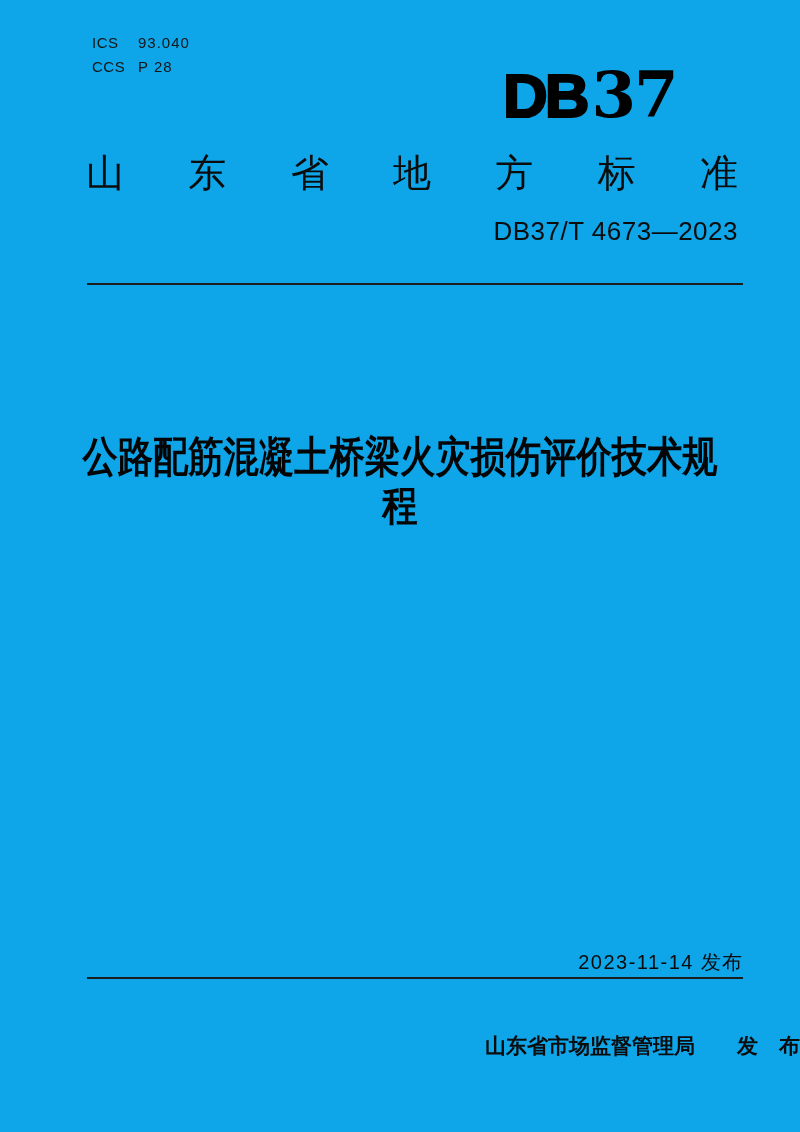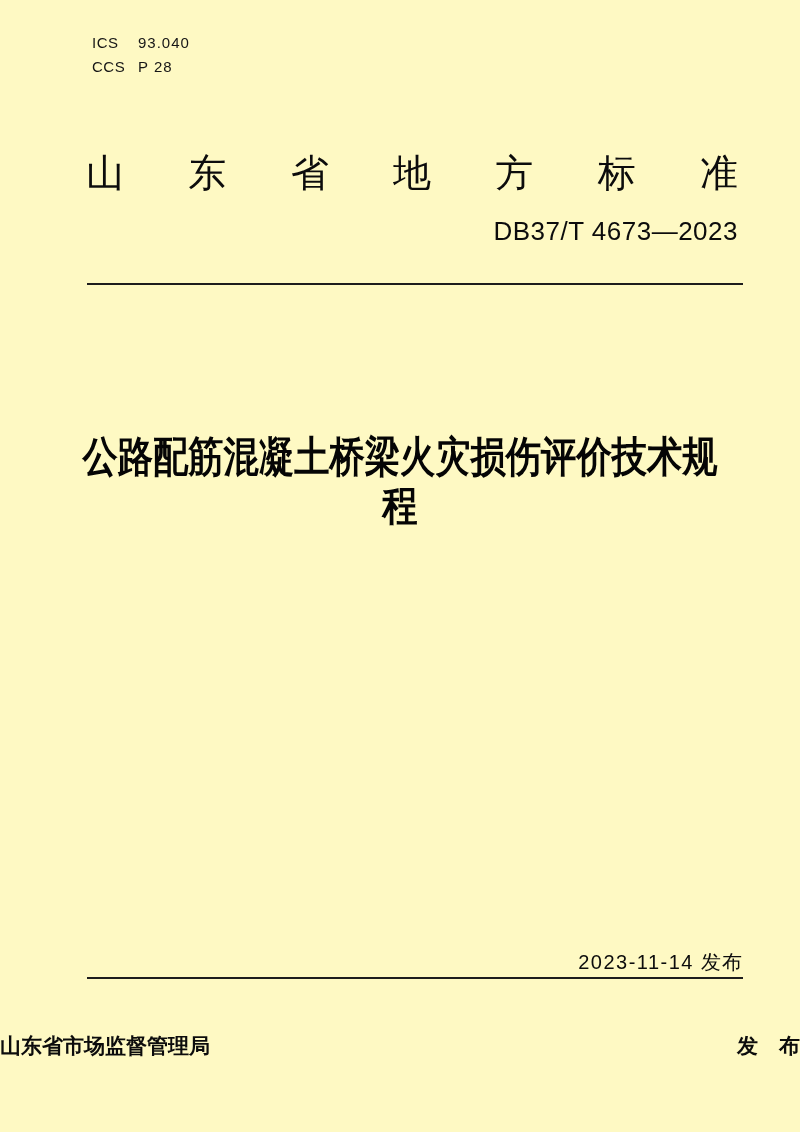--- a/index.html
+++ b/index.html
@@ -2,21 +2,21 @@
 <html><head>
 <meta charset="utf-8">
 <style>
   * { margin: 0; padding: 0; box-sizing: border-box; }
   html, body { background: #e8e8e8; }
   .page {
     position: relative;
     width: 800px;
     height: 1132px;
     margin: 0 auto;
-    background: #fef9c3;
+    background: #0ea5e9;
     overflow: hidden;
     color: #101010;
     font-family: "Liberation Sans", sans-serif;
   }
 
   
   .class-block {
     position: absolute;
     left: 92px;
     top: 31px;
@@ -132,21 +132,21 @@
   .date-num { letter-spacing: 1.5px; }
   .date-label { margin-left: 7px; letter-spacing: 1px; }
 
   
   .publisher-row {
     position: absolute;
     left: 0;
     top: 1032px;
     width: 800px;
     display: flex;
-    justify-content: space-between;
+    justify-content: flex-end;
     align-items: baseline;
     font-size: 21px;
     line-height: 27px;
     font-weight: bold;
     color: #0c0c0c;
   }
   .publisher-gap { display: inline-block; width: 42px; }
 </style>
 </head>
 <body>
@@ -155,20 +155,23 @@
 
   <div class="class-block">
     <div class="class-line">
       <span class="cl-label">ICS</span><span class="cl-value">93.040</span>
     </div>
     <div class="class-line">
       <span class="cl-label">CCS</span><span class="cl-value">P 28</span>
     </div>
   </div>
 
+  <div class="logo">
+    <span class="logo-db">DB</span><span class="logo-num">37</span>
+  </div>
 
   <div class="std-type">
     <span>山</span>
     <span>东</span>
     <span>省</span>
     <span>地</span>
     <span>方</span>
     <span>标</span>
     <span>准</span>
   </div>

